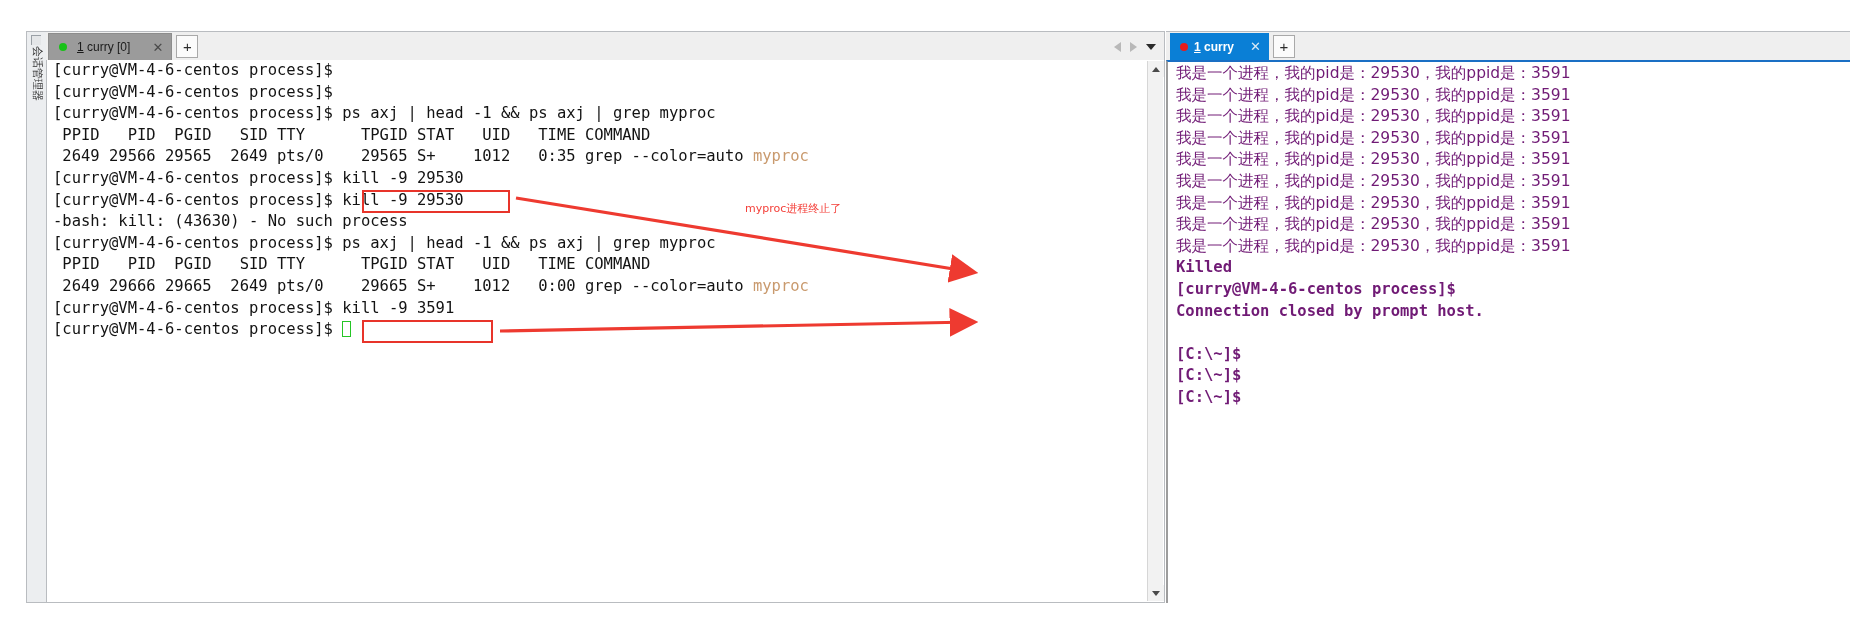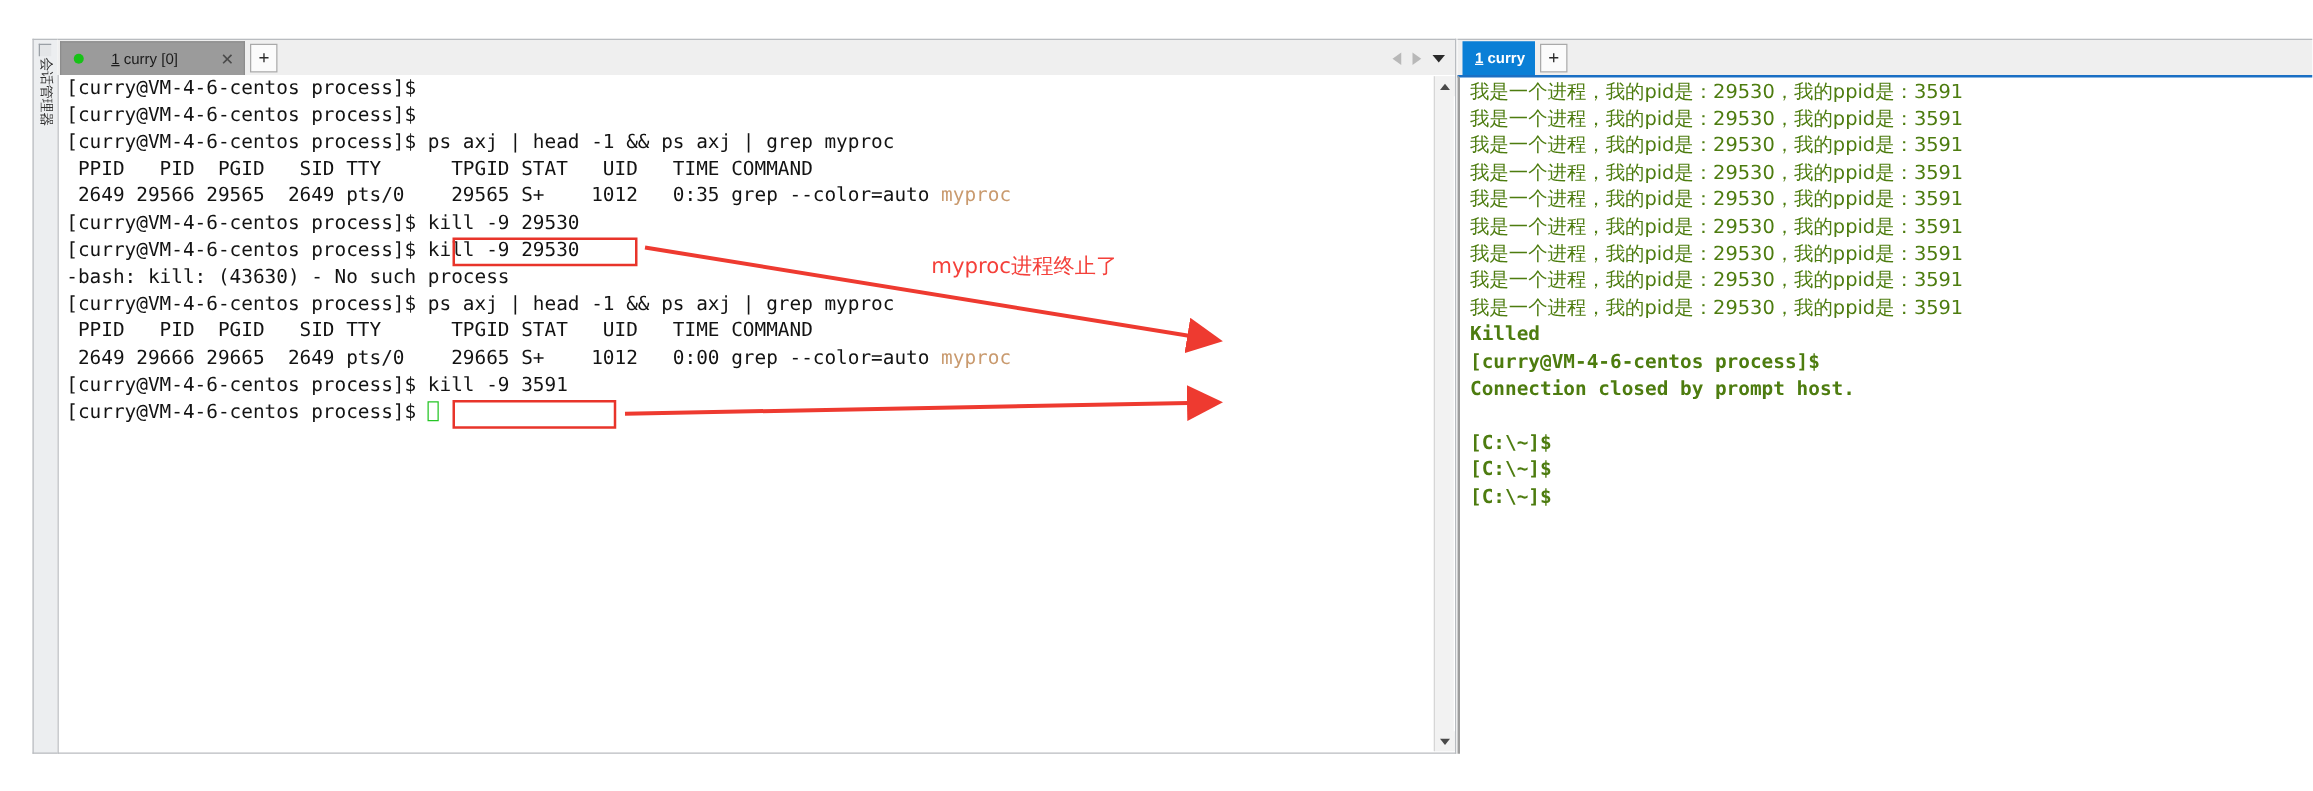--- a/index.html
+++ b/index.html
@@ -45,21 +45,21 @@
   .tabbar {
     position: absolute; left: 20px; top: 0px;
     width: 1119px; height: 29px;
     background: #efefef;
     border-top: 1px solid #b9bcc0;
     border-right: 1px solid #b9bcc0;
     display: flex; align-items: flex-end;
   }
   .tab {
     height: 27px; margin-left: 2px;
-    display: flex; align-items: center; gap: 22px;
+    display: flex; align-items: center; gap: 10px;
     padding: 0 8px 0 10px;
     font-size: 12px; color: #1b1b1b;
     background: #9b9b9b;
     border: 1px solid #8d8d8d;
     border-bottom: none;
   }
   .tab .dot { width:8px;height:8px;border-radius:50%;background:#17c217; display:inline-block;}
   .tab .tab-label u { text-decoration: underline; }
   .tab .tab-close { color:#4a4a4a; font-size:13px; margin-left:12px; }
   .tab-new {
@@ -117,53 +117,52 @@
 
   
   .red-box {
     position:absolute; border:2px solid #e8342a; pointer-events:none;
   }
   .red-note {
     position:absolute; color:#f4403a;
     font-family:"DejaVu Sans", sans-serif;
     white-space:nowrap;
   }
-  .red-note.n1 { font-size:17px; }
+  .red-note.n1 { font-size:11px; }
   .red-note.n2 { font-size:15px; }
 
   svg.arrows { position:absolute; left:0; top:0; width:1850px; height:633px; pointer-events:none; }
 
   
   .right-window {
     position:absolute; left:1166px; top:31px;
     width: 684px; height: 572px; background:#ffffff;
   }
   .r-tabbar {
     position:absolute; left:0; top:0; width:684px; height:29px;
     background:#efefef; display:flex; align-items:flex-end;
     border-top:1px solid #b9bcc0;
   }
   .r-tab {
     height:27px; margin-left:4px; display:flex; align-items:center; gap:6px;
     padding: 0 8px 0 10px; font-size:12px; color:#ffffff; font-weight:bold;
     background:#0a7fd6;
-    flex-direction:column;
   }
   .r-tab .dot { width:8px;height:8px;border-radius:50%;background:#e81b1b; display:inline-block;}
   .r-tab .tab-close { color:#dbeaf5; font-size:13px; margin-left:10px; font-weight:normal;}
   .r-body {
     position:absolute; left:0; top:29px; width:684px; height:543px;
     background:#ffffff;
     border-left:2px solid #9d9d9d;
     border-top:2px solid #1a6fc4;
   }
   .r-inner { position:absolute; left:8px; top:1px; right:2px; bottom:0; overflow:hidden; }
   .r-line {
     font-family:"DejaVu Sans Mono", monospace;
-    font-size:15.5px; line-height:21.6px; color:#4d7c0f; white-space:pre;
+    font-size:15.5px; line-height:21.6px; color:#701a75; white-space:pre;
     font-weight:bold;
   }
   .r-line.cjk { font-family:"DejaVu Sans", sans-serif; font-weight:normal; }
 </style>
 </head>
 <body>
 
 <div id="app">
 
   <div class="left-window">

